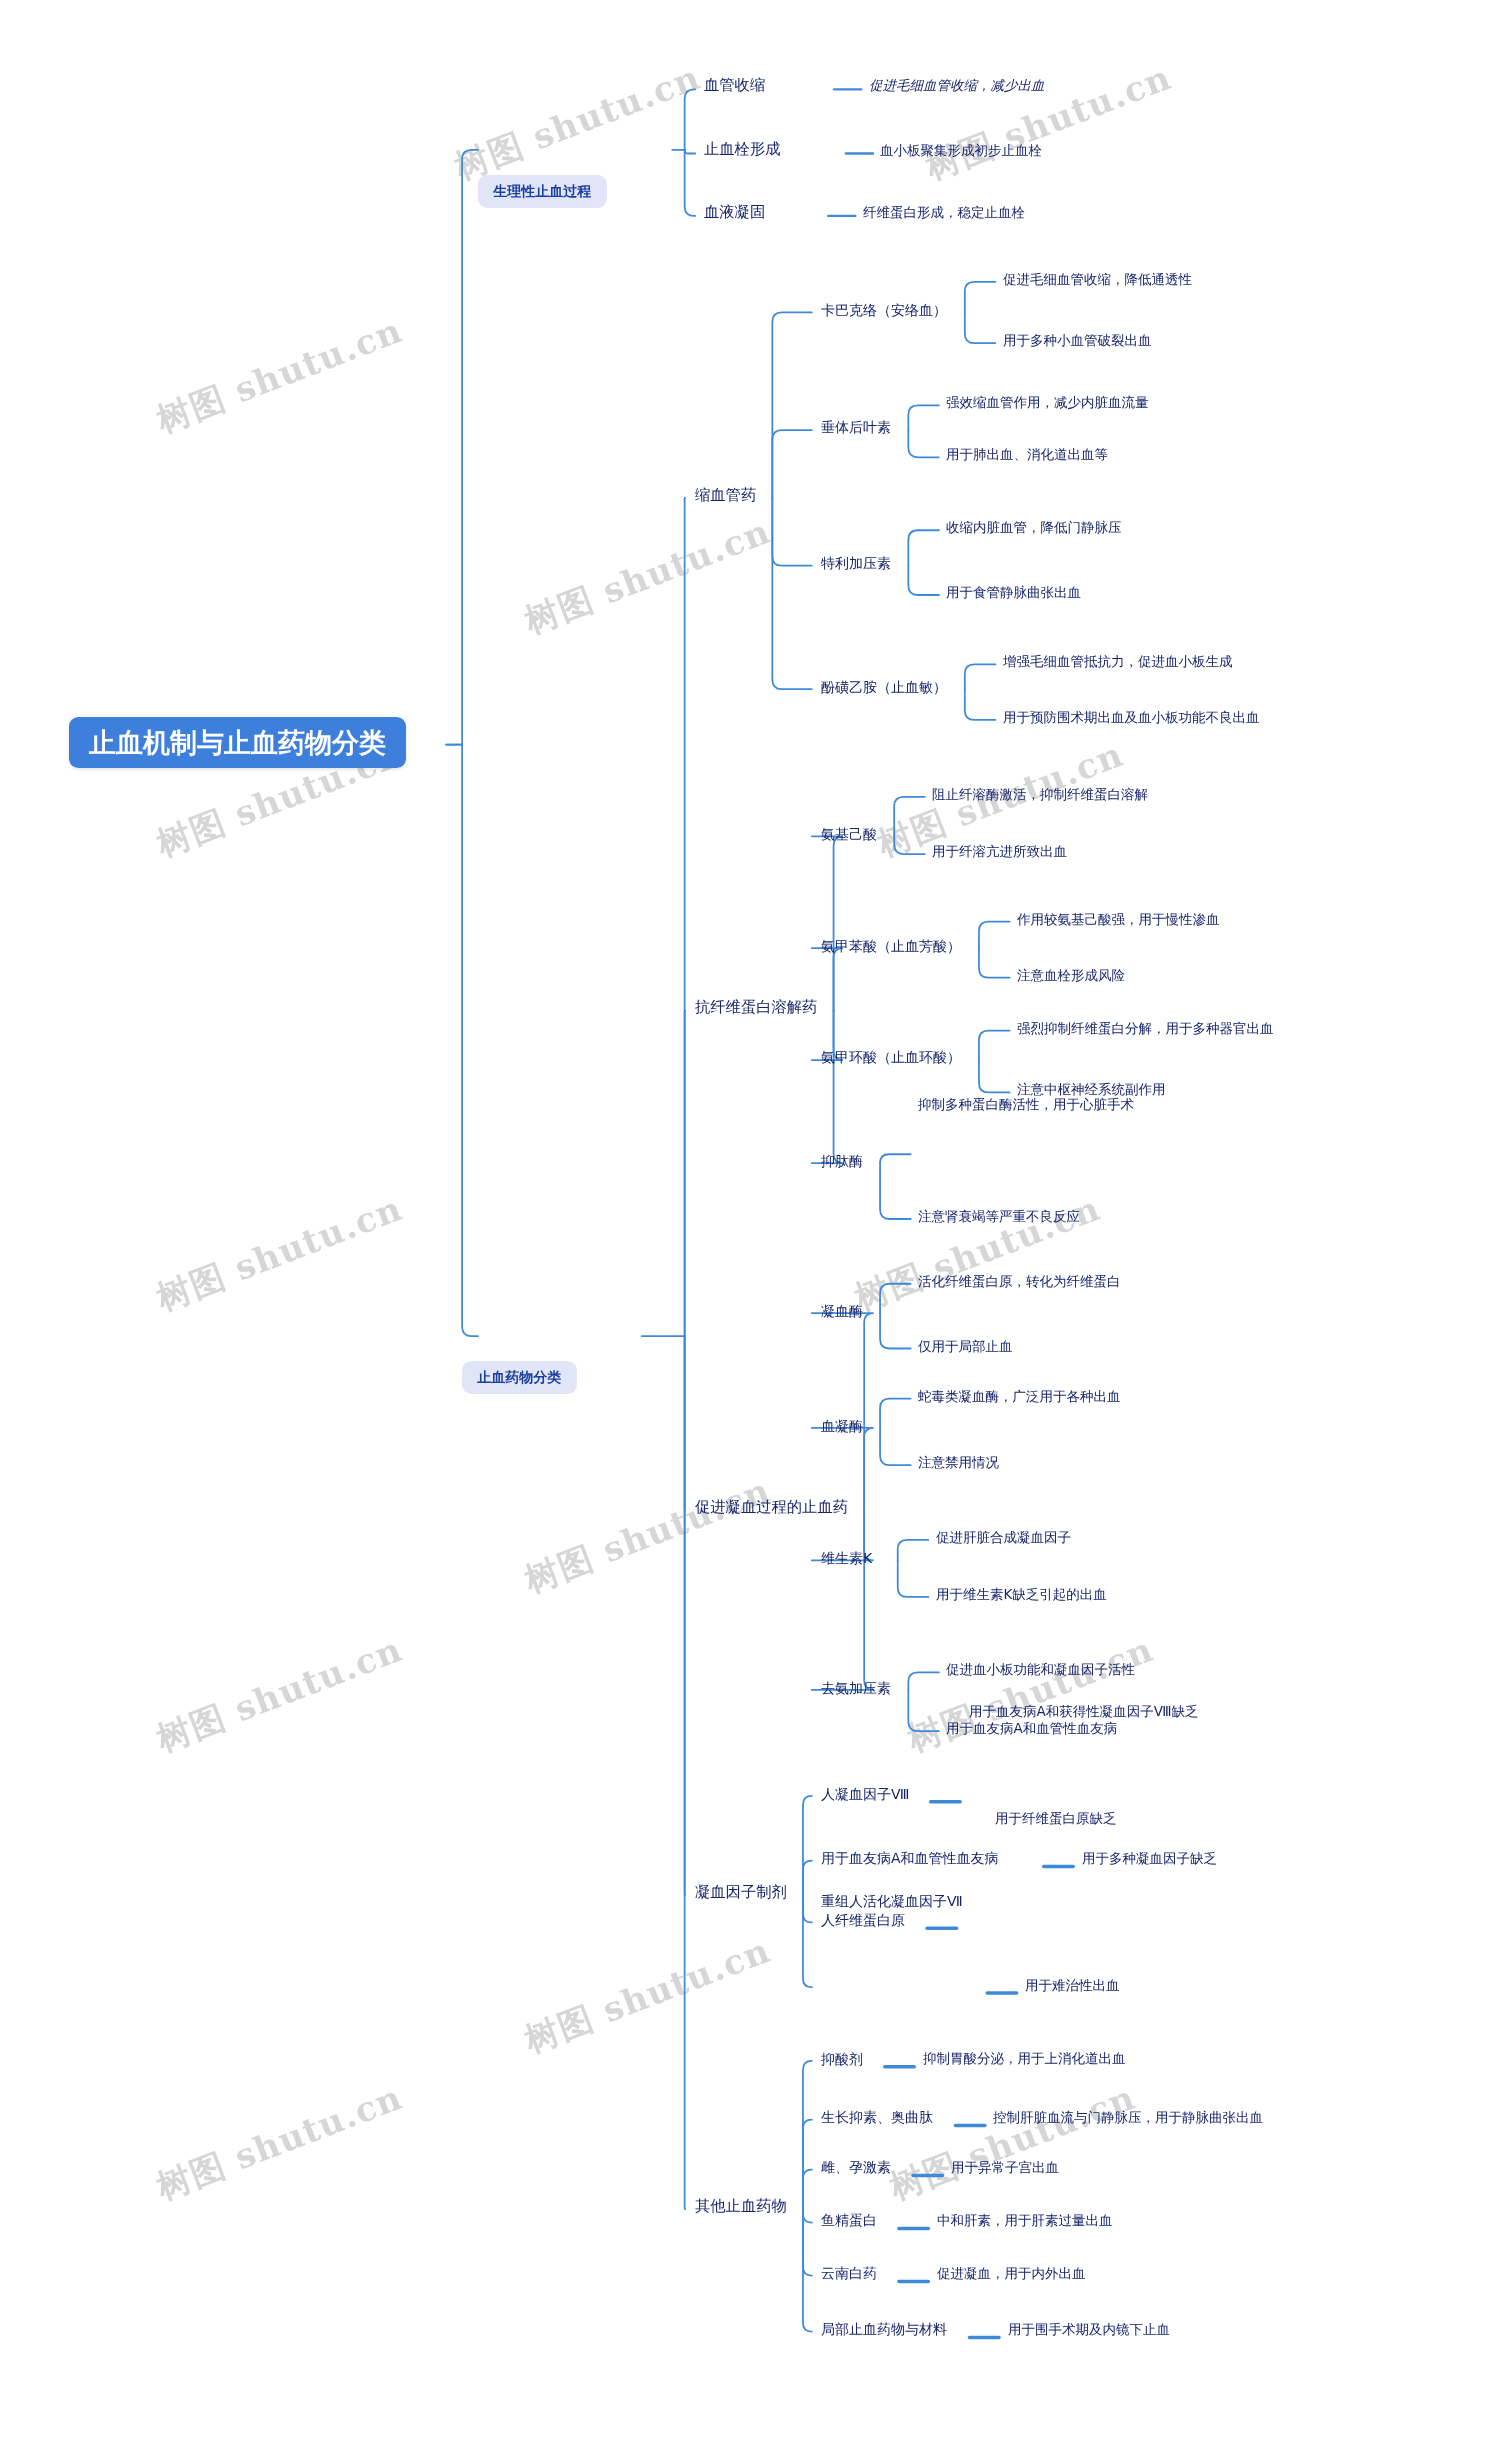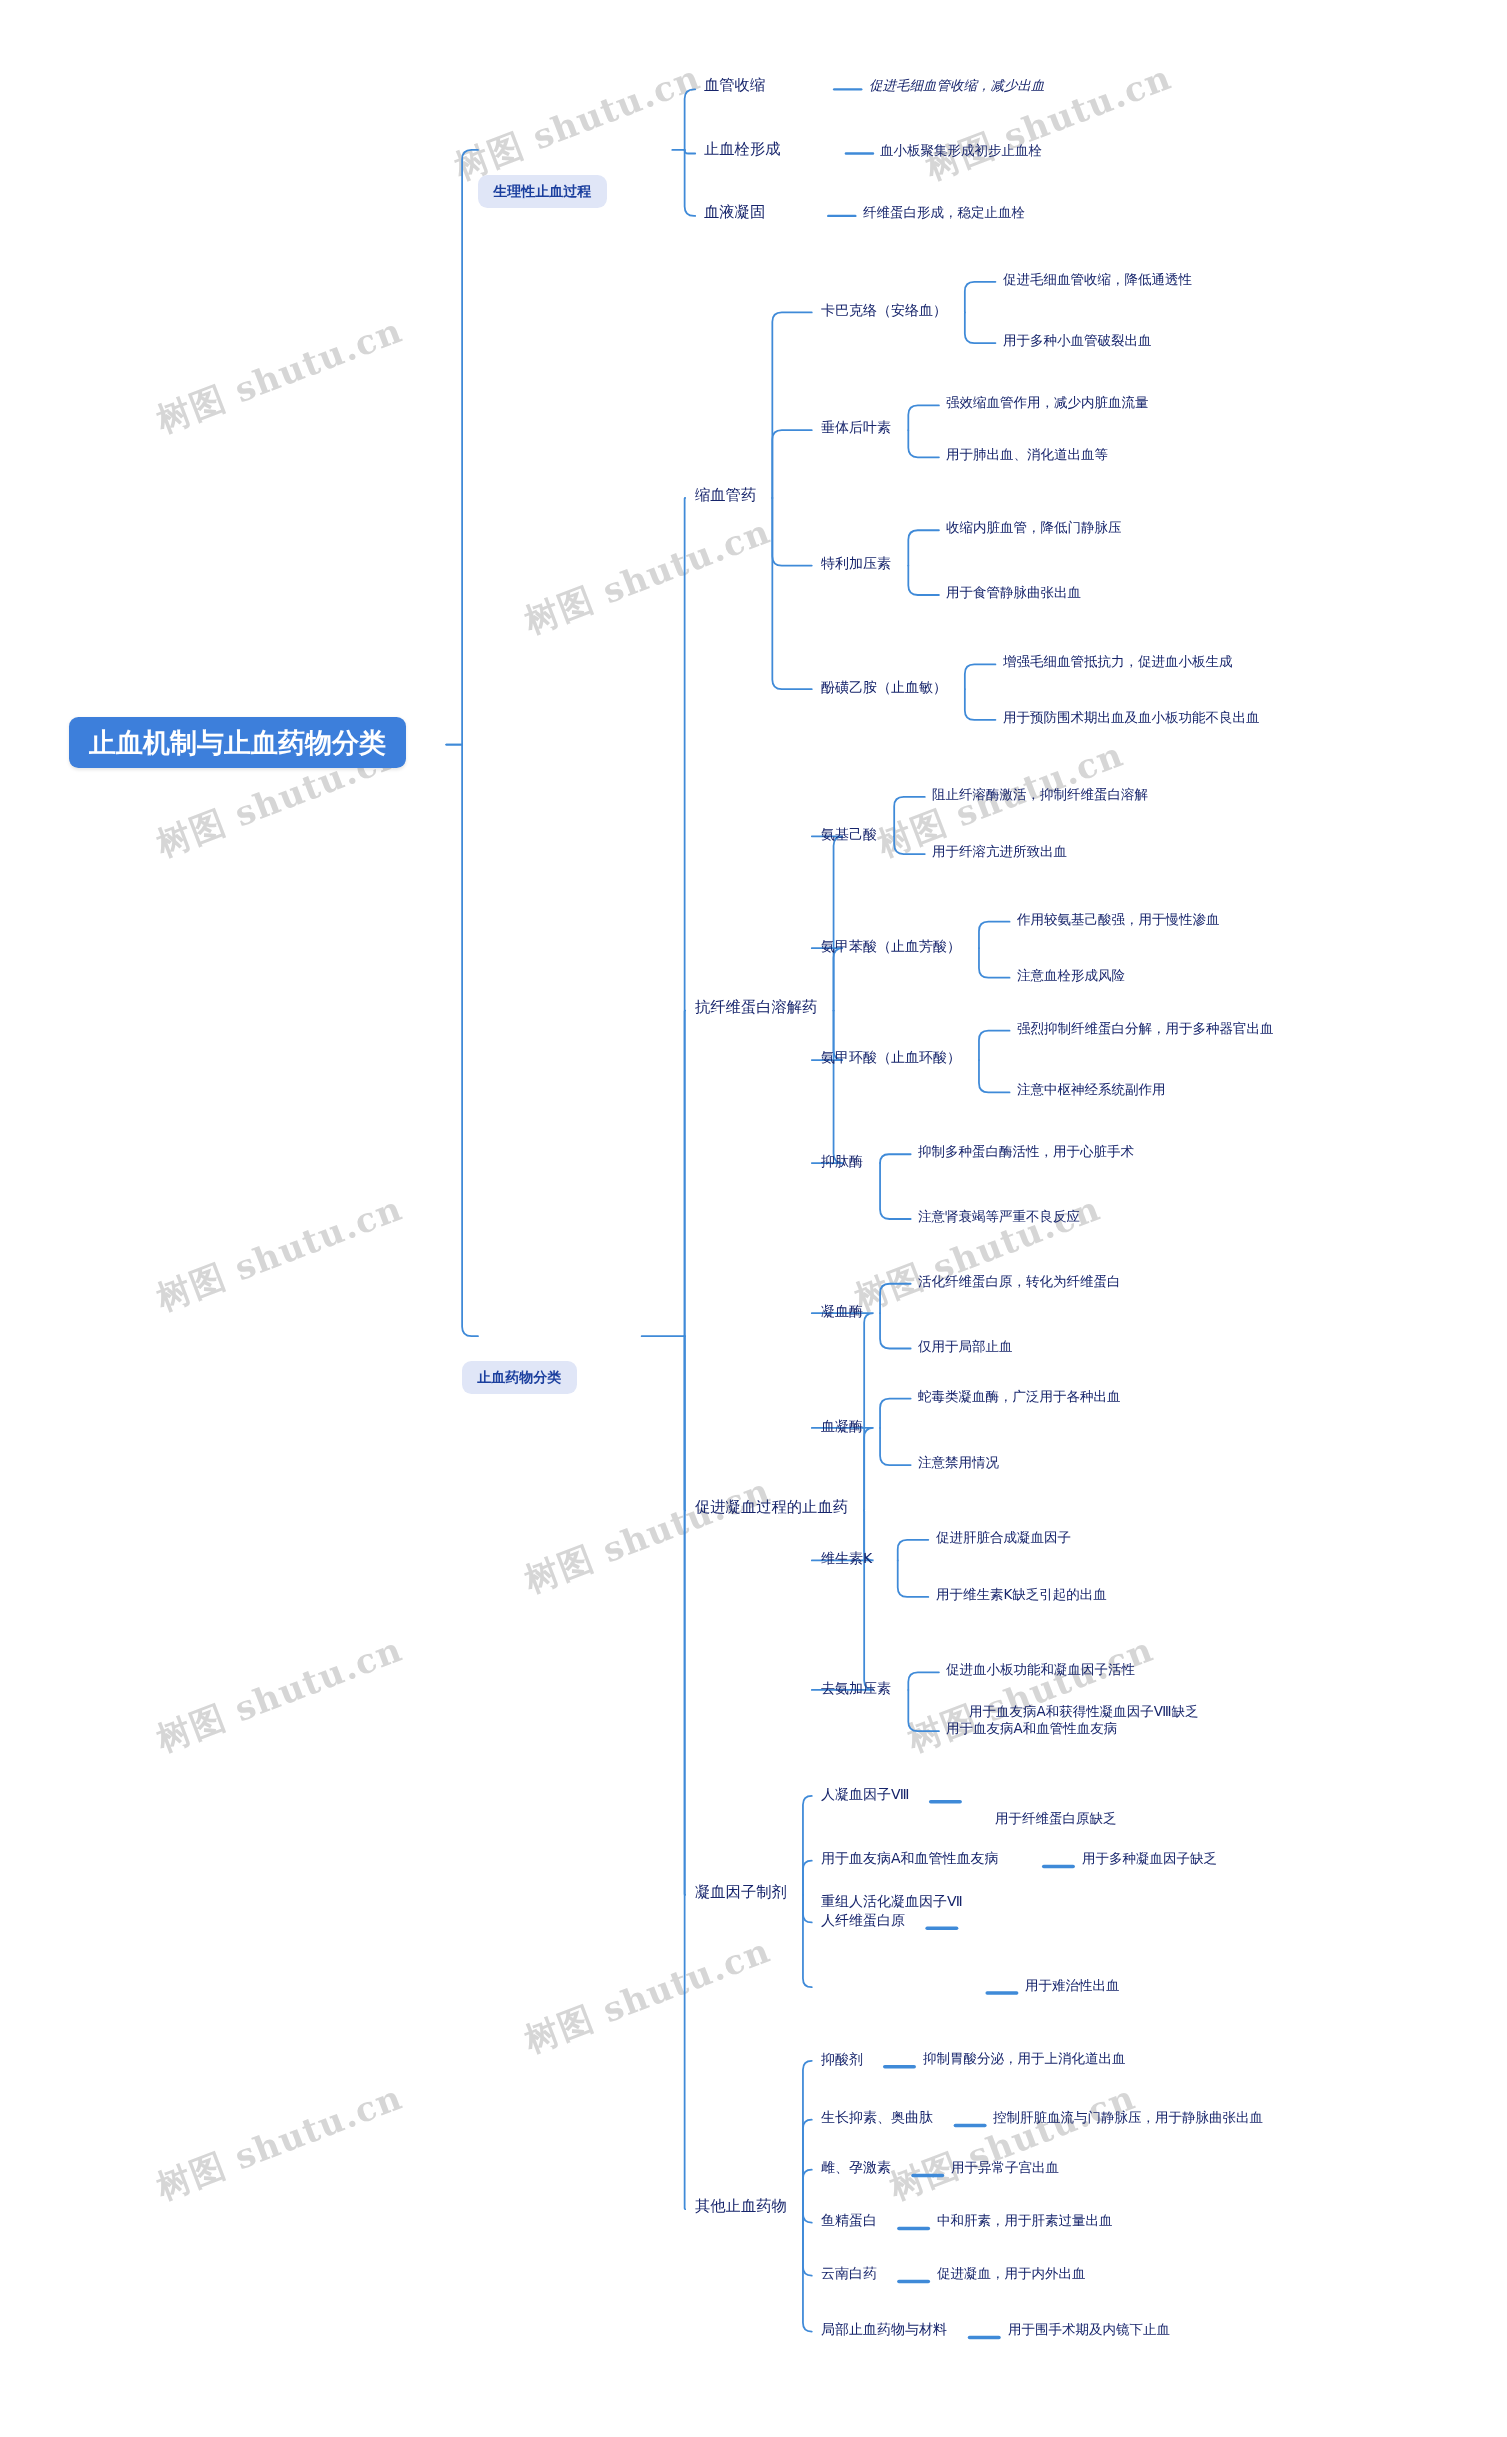--- a/index.html
+++ b/index.html
@@ -156,21 +156,21 @@
       <div class="node n-l4" style="left: 821px; top: 827px;"><span class="txt">氨基己酸</span></div>
       <div class="node n-l5" style="left: 932px; top: 788px;"><span class="txt">阻止纤溶酶激活，抑制纤维蛋白溶解</span></div>
       <div class="node n-l5" style="left: 932px; top: 845px;"><span class="txt">用于纤溶亢进所致出血</span></div>
       <div class="node n-l4" style="left: 821px; top: 939px;"><span class="txt">氨甲苯酸（止血芳酸）</span></div>
       <div class="node n-l5" style="left: 1017px; top: 913px;"><span class="txt">作用较氨基己酸强，用于慢性渗血</span></div>
       <div class="node n-l5" style="left: 1017px; top: 969px;"><span class="txt">注意血栓形成风险</span></div>
       <div class="node n-l4" style="left: 821px; top: 1050px;"><span class="txt">氨甲环酸（止血环酸）</span></div>
       <div class="node n-l5" style="left: 1017px; top: 1022px;"><span class="txt">强烈抑制纤维蛋白分解，用于多种器官出血</span></div>
       <div class="node n-l5" style="left: 1017px; top: 1083px;"><span class="txt">注意中枢神经系统副作用</span></div>
       <div class="node n-l4" style="left: 821px; top: 1154px;"><span class="txt">抑肽酶</span></div>
-      <div class="node n-l5" style="left: 918px; top: 1145px; font-family: Liberation Serif, serif;"><span class="txt">抑制多种蛋白酶活性，用于心脏手术</span></div>
+      <div class="node n-l5" style="left: 918px; top: 1098px; font-family: Liberation Serif, serif;"><span class="txt">抑制多种蛋白酶活性，用于心脏手术</span></div>
       <div class="node n-l5" style="left: 918px; top: 1210px;"><span class="txt">注意肾衰竭等严重不良反应</span></div>
       <div class="node n-l3" style="left: 695px; top: 1500px;"><span class="txt">促进凝血过程的止血药</span></div>
       <div class="node n-l4" style="left: 821px; top: 1304px;"><span class="txt">凝血酶</span></div>
       <div class="node n-l5" style="left: 918px; top: 1275px;"><span class="txt">活化纤维蛋白原，转化为纤维蛋白</span></div>
       <div class="node n-l5" style="left: 918px; top: 1340px;"><span class="txt">仅用于局部止血</span></div>
       <div class="node n-l4" style="left: 821px; top: 1419px;"><span class="txt">血凝酶</span></div>
       <div class="node n-l5" style="left: 918px; top: 1390px;"><span class="txt">蛇毒类凝血酶，广泛用于各种出血</span></div>
       <div class="node n-l5" style="left: 918px; top: 1456px;"><span class="txt">注意禁用情况</span></div>
       <div class="node n-l4" style="left: 821px; top: 1551px;"><span class="txt">维生素K</span></div>
       <div class="node n-l5" style="left: 936px; top: 1531px;"><span class="txt">促进肝脏合成凝血因子</span></div>

